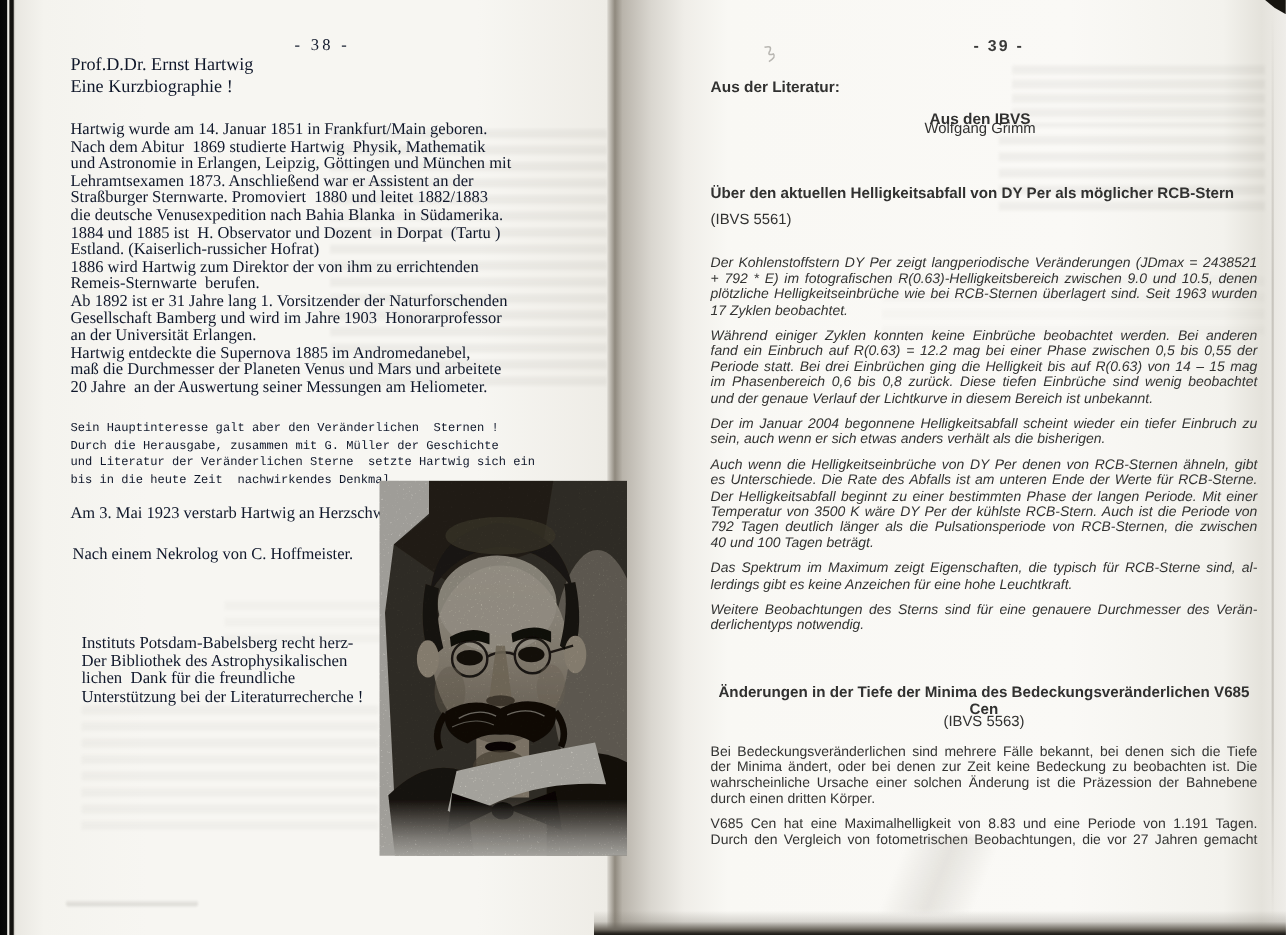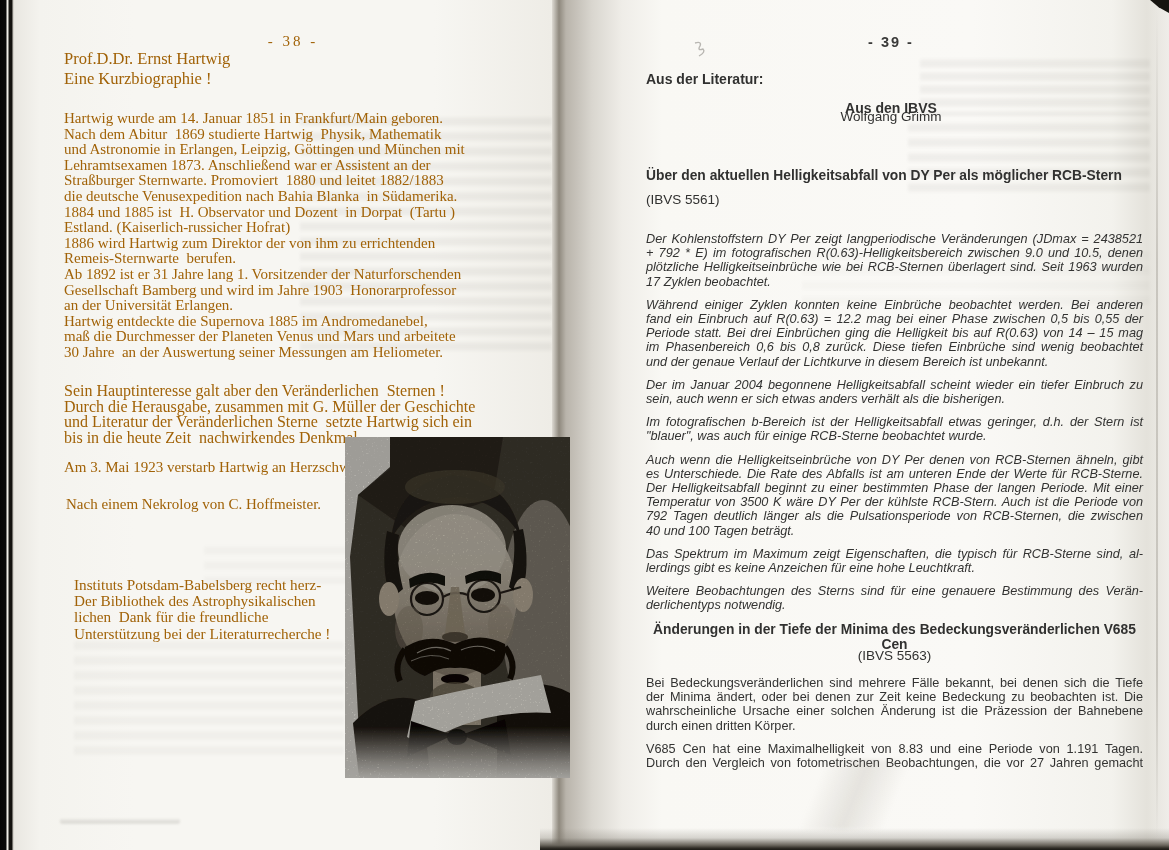--- a/index.html
+++ b/index.html
@@ -45,35 +45,35 @@
   
   .ghost{
     position:absolute;z-index:0;
     background:repeating-linear-gradient(180deg,
       rgba(104,100,92,0) 0px, rgba(104,100,92,.55) 3px,
       rgba(104,100,92,.55) 8px, rgba(104,100,92,0) 11px,
       rgba(104,100,92,0) 15px);
     filter:blur(1.6px);opacity:.13;border-radius:2px;
   }
   
-  .lp{position:absolute;color:#a16207;font-family:"Liberation Serif",serif;z-index:2;}
+  .lp{position:absolute;color:#0f172a;font-family:"Liberation Serif",serif;z-index:2;}
   .lp-pagenum{left:58px;top:33px;width:470px;text-align:center;font-size:15px;letter-spacing:3px;}
   .lp-title{left:64px;top:49px;font-size:16.5px;line-height:19.5px;}
   .lp-bio{left:64px;top:111px;font-size:15px;line-height:15.6px;}
-  .lp-interest{left:64px;top:383px;font-size:16px;line-height:15.6px;}
+  .lp-interest{left:64px;top:383px;font-size:11px;line-height:15.6px;font-family:Liberation Mono, monospace;}
   .lp-death{left:64px;top:459px;font-size:15px;}
   .lp-source{left:66px;top:496px;font-size:15px;}
   .lp-thanks{left:74px;top:577px;font-size:15.2px;line-height:16.2px;}
   .lp div{white-space:pre;}
   
   .portrait{position:absolute;left:345px;top:437px;width:225px;height:341px;z-index:3;}
   .portrait svg{width:100%;height:100%;display:block;filter:contrast(1.04);}
   
   .rp{position:absolute;color:#313130;z-index:2;font-family:"Liberation Sans",sans-serif;}
-  .rp-pagenum{left:646px;top:34px;width:490px;text-align:center;font-size:14.5px;font-weight:bold;letter-spacing:2px;color:#3a3a39;}
+  .rp-pagenum{left:663px;top:34px;width:490px;text-align:center;font-size:14.5px;font-weight:bold;letter-spacing:2px;color:#3a3a39;}
   .rp-section{left:646px;top:71px;font-size:14px;font-weight:bold;}
   .rp-series{left:646px;top:100px;width:490px;text-align:center;font-size:14px;font-weight:bold;}
   .rp-author{left:646px;top:109px;width:490px;text-align:center;font-size:13.5px;color:#45454а;}
   .rp-h1{left:646px;top:168px;width:497px;text-align:left;font-size:13.8px;font-weight:bold;}
   .rp-ref1{left:646px;top:192px;width:497px;font-size:13.5px;}
   .rp-body1{left:646px;top:232px;width:497px;font-style:italic;}
   .rp-h2{left:646px;top:622px;width:497px;text-align:center;font-size:13.8px;font-weight:bold;}
   .rp-ref2{left:646px;top:648px;width:497px;text-align:center;font-size:13.5px;}
   .rp-body2{left:646px;top:676px;width:497px;}
   .para{margin:0 0 9px 0;}
@@ -112,21 +112,21 @@
     <div>die deutsche Venusexpedition nach Bahia Blanka  in Südamerika.</div>
     <div>1884 und 1885 ist  H. Observator und Dozent  in Dorpat  (Tartu )</div>
     <div>Estland. (Kaiserlich-russicher Hofrat)</div>
     <div>1886 wird Hartwig zum Direktor der von ihm zu errichtenden</div>
     <div>Remeis-Sternwarte  berufen.</div>
     <div>Ab 1892 ist er 31 Jahre lang 1. Vorsitzender der Naturforschenden</div>
     <div>Gesellschaft Bamberg und wird im Jahre 1903  Honorarprofessor</div>
     <div>an der Universität Erlangen.</div>
     <div>Hartwig entdeckte die Supernova 1885 im Andromedanebel,</div>
     <div>maß die Durchmesser der Planeten Venus und Mars und arbeitete</div>
-    <div>30 Jahre  an der Auswertung seiner Messungen am Heliometer.</div>
+    <div>20 Jahre  an der Auswertung seiner Messungen am Heliometer.</div>
   </div>
   <div class="lp lp-interest">
     <div>Sein Hauptinteresse galt aber den Veränderlichen  Sternen !</div>
     <div>Durch die Herausgabe, zusammen mit G. Müller der Geschichte</div>
     <div>und Literatur der Veränderlichen Sterne  setzte Hartwig sich ein</div>
     <div>bis in die heute Zeit  nachwirkendes Denkmal.</div>
   </div>
   <div class="lp lp-death">
     <div>Am 3. Mai 1923 verstarb Hartwig an Herzschwäche.</div>
   </div>
@@ -247,37 +247,33 @@
       <div class="jl">fand ein Einbruch auf R(0.63) = 12.2 mag bei einer Phase zwischen 0,5 bis 0,55 der</div>
       <div class="jl">Periode statt. Bei drei Einbrüchen ging die Helligkeit bis auf R(0.63) von 14 – 15 mag</div>
       <div class="jl">im Phasenbereich 0,6 bis 0,8 zurück. Diese tiefen Einbrüche sind wenig beobachtet</div>
       <div class="jl jl-end">und der genaue Verlauf der Lichtkurve in diesem Bereich ist unbekannt.</div>
     </div>
     <div class="para">
       <div class="jl">Der im Januar 2004 begonnene Helligkeitsabfall scheint wieder ein tiefer Einbruch zu</div>
       <div class="jl jl-end">sein, auch wenn er sich etwas anders verhält als die bisherigen.</div>
     </div>
     <div class="para">
-      <div class="jl">Im fotografischen b-Bereich ist der Helligkeitsabfall etwas geringer, d.h. der Stern ist</div>
-      <div class="jl jl-end">"blauer", was auch für einige RCB-Sterne beobachtet wurde.</div>
-    </div>
-    <div class="para">
       <div class="jl">Auch wenn die Helligkeitseinbrüche von DY Per denen von RCB-Sternen ähneln, gibt</div>
       <div class="jl">es Unterschiede. Die Rate des Abfalls ist am unteren Ende der Werte für RCB-Sterne.</div>
       <div class="jl">Der Helligkeitsabfall beginnt zu einer bestimmten Phase der langen Periode. Mit einer</div>
       <div class="jl">Temperatur von 3500 K wäre DY Per der kühlste RCB-Stern. Auch ist die Periode von</div>
       <div class="jl">792 Tagen deutlich länger als die Pulsationsperiode von RCB-Sternen, die zwischen</div>
       <div class="jl jl-end">40 und 100 Tagen beträgt.</div>
     </div>
     <div class="para">
       <div class="jl">Das Spektrum im Maximum zeigt Eigenschaften, die typisch für RCB-Sterne sind, al-</div>
       <div class="jl jl-end">lerdings gibt es keine Anzeichen für eine hohe Leuchtkraft.</div>
     </div>
     <div class="para">
-      <div class="jl">Weitere Beobachtungen des Sterns sind für eine genauere Bestimmung des Verän-</div>
+      <div class="jl">Weitere Beobachtungen des Sterns sind für eine genauere Durchmesser des Verän-</div>
       <div class="jl jl-end">derlichentyps notwendig.</div>
     </div>
   </div>
 
   <div class="rp rp-h2">Änderungen in der Tiefe der Minima des Bedeckungsveränderlichen V685 Cen</div>
   <div class="rp rp-ref2">(IBVS 5563)</div>
 
   <div class="rp rp-body2">
     <div class="para">
       <div class="jl">Bei Bedeckungsveränderlichen sind mehrere Fälle bekannt, bei denen sich die Tiefe</div>

